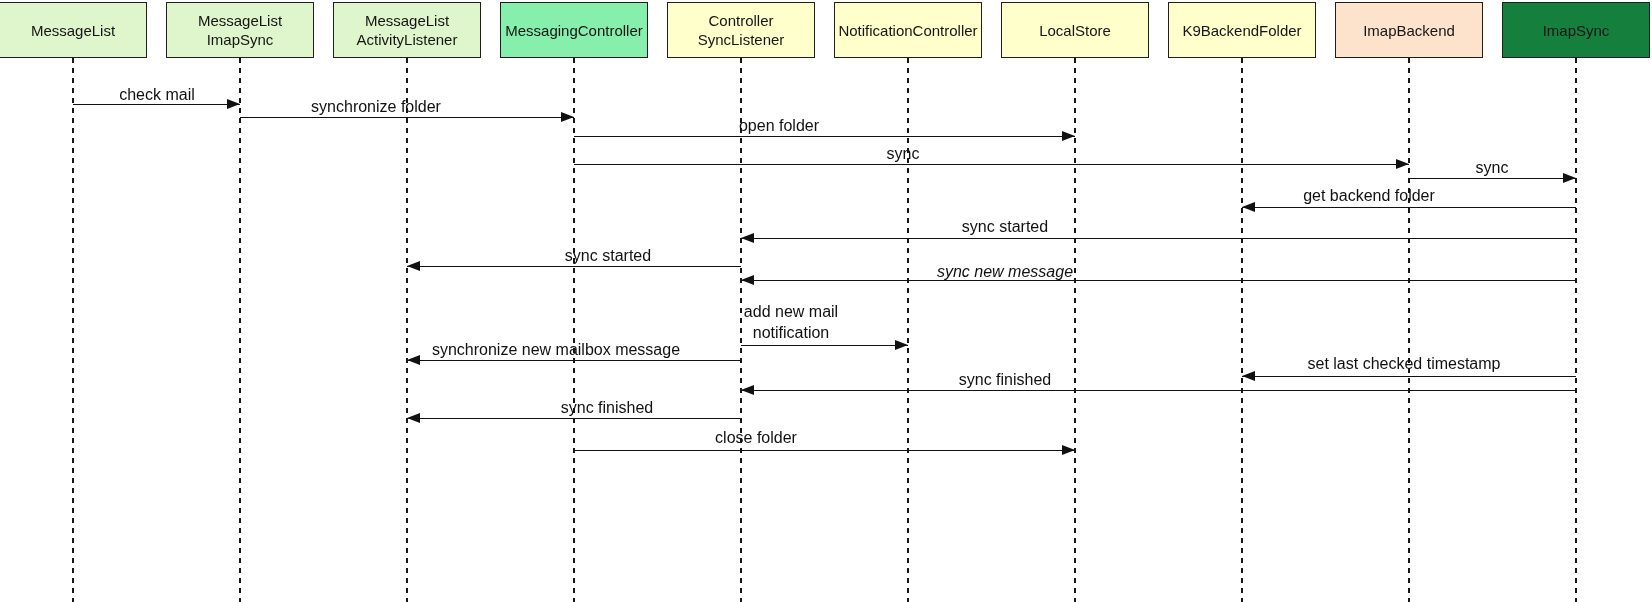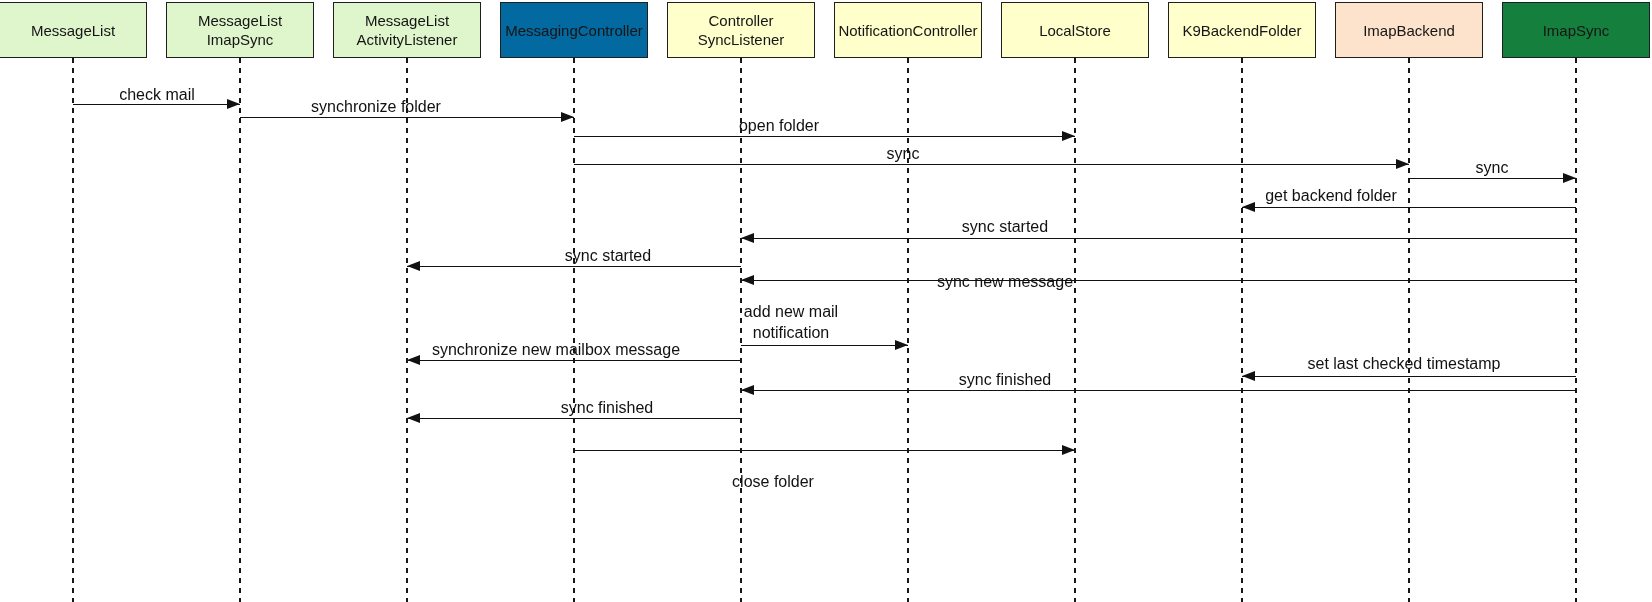--- a/index.html
+++ b/index.html
@@ -35,21 +35,21 @@
         <div>MessageList</div>
       </div>
       <div class="actor" style="left: 166px; width: 148px; background: rgb(223, 245, 204); border-color: rgb(31, 31, 31);">
         <div>MessageList</div>
         <div>ImapSync</div>
       </div>
       <div class="actor" style="left: 333px; width: 148px; background: rgb(223, 245, 204); border-color: rgb(31, 31, 31);">
         <div>MessageList</div>
         <div>ActivityListener</div>
       </div>
-      <div class="actor" style="left: 500px; width: 148px; background: #0369a1; border-color: rgb(31, 31, 31);">
+      <div class="actor" style="left: 500px; width: 148px; background: #86efac; border-color: rgb(31, 31, 31);">
         <div>MessagingController</div>
       </div>
       <div class="actor" style="left: 667px; width: 148px; background: rgb(255, 255, 203); border-color: rgb(31, 31, 31);">
         <div>Controller</div>
         <div>SyncListener</div>
       </div>
       <div class="actor" style="left: 834px; width: 148px; background: rgb(255, 255, 203); border-color: rgb(31, 31, 31);">
         <div>NotificationController</div>
       </div>
       <div class="actor" style="left: 1001px; width: 148px; background: rgb(255, 255, 203); border-color: rgb(31, 31, 31);">
@@ -109,42 +109,42 @@
       <div>
         <div class="msg-line" style="left: 1409px; width: 167px; top: 178px;"></div>
         <div class="arrowhead right" style="top: 173px; left: 1563px;"></div>
         <div class="msg-label" style="left: 1492px; top: 157px;">
           <div>sync</div>
         </div>
       </div>
       <div>
         <div class="msg-line" style="left: 1242px; width: 334px; top: 207px;"></div>
         <div class="arrowhead left" style="top: 202px; left: 1242px;"></div>
-        <div class="msg-label" style="left: 1331px; top: 185px; text-align: right;">
+        <div class="msg-label" style="left: 1369px; top: 185px; text-align: right;">
           <div>get backend folder</div>
         </div>
       </div>
       <div>
         <div class="msg-line" style="left: 741px; width: 835px; top: 238px;"></div>
         <div class="arrowhead left" style="top: 233px; left: 741px;"></div>
         <div class="msg-label" style="left: 1005px; top: 216px;">
           <div>sync started</div>
         </div>
       </div>
       <div>
         <div class="msg-line" style="left: 407px; width: 334px; top: 266px;"></div>
         <div class="arrowhead left" style="top: 261px; left: 407px;"></div>
         <div class="msg-label" style="left: 608px; top: 245px;">
           <div>sync started</div>
         </div>
       </div>
       <div>
         <div class="msg-line" style="left: 741px; width: 835px; top: 280px;"></div>
         <div class="arrowhead left" style="top: 275px; left: 741px;"></div>
-        <div class="msg-label" style="left: 1005px; top: 271px;">
+        <div class="msg-label" style="left: 1005px; top: 261px; font-style: italic;">
           <div>sync new message</div>
         </div>
       </div>
       <div>
         <div class="msg-line" style="left: 741px; width: 167px; top: 345px;"></div>
         <div class="arrowhead right" style="top: 340px; left: 895px;"></div>
         <div class="msg-label" style="left: 763px; top: 301px; margin-left: 28px;">
           <div>add new mail</div>
           <div>notification</div>
         </div>
@@ -173,18 +173,18 @@
       <div>
         <div class="msg-line" style="left: 407px; width: 334px; top: 418px;"></div>
         <div class="arrowhead left" style="top: 413px; left: 407px;"></div>
         <div class="msg-label" style="left: 607px; top: 397px;">
           <div>sync finished</div>
         </div>
       </div>
       <div>
         <div class="msg-line" style="left: 574px; width: 501px; top: 450px;"></div>
         <div class="arrowhead right" style="top: 445px; left: 1062px;"></div>
-        <div class="msg-label" style="left: 773px; top: 427px; margin-top: 44px;">
+        <div class="msg-label" style="left: 756px; top: 427px;">
           <div>close folder</div>
         </div>
       </div>
     </div>
 </div>
 
 </body></html>

